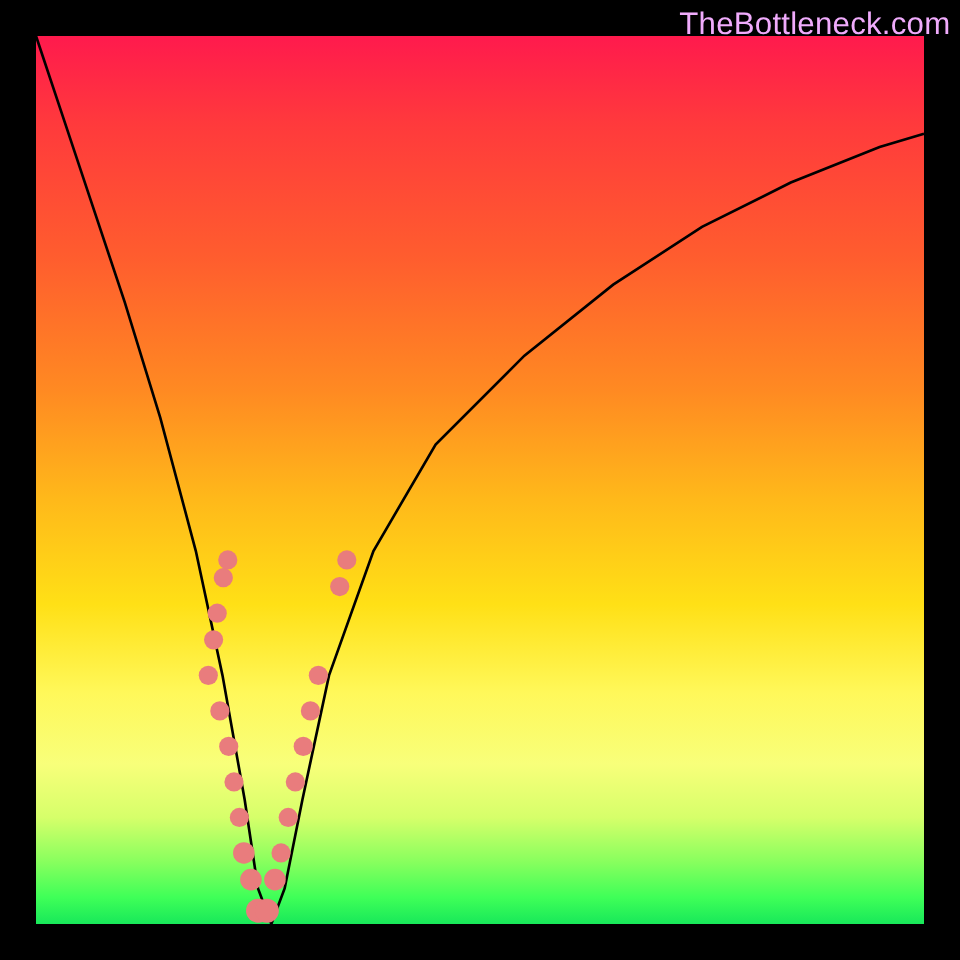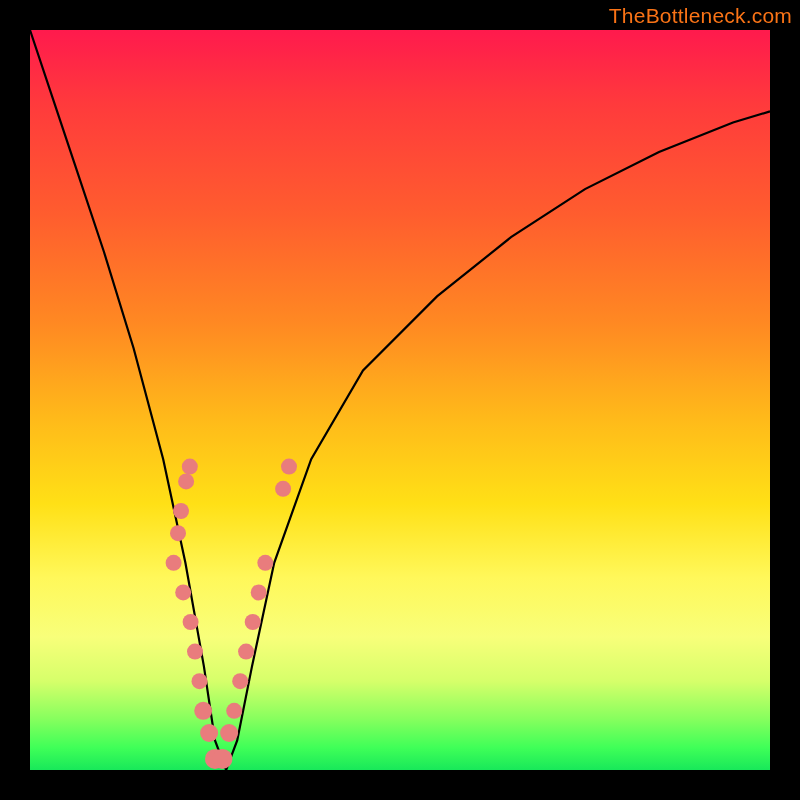--- a/index.html
+++ b/index.html
@@ -38,22 +38,22 @@
       #d6ff6a 88%,
       #88ff5e 93%,
       #3fff58 97%,
       #18e85a 100%
     );
   }
   .watermark {
     position: absolute;
     top: 4px;
     right: 8px;
-    color: #f97316;
-    font-size: 21px;
+    color: #f0abfc;
+    font-size: 26px;
     font-weight: 500;
     letter-spacing: 0.2px;
     user-select: none;
     margin-left: 48px;
   }
   svg.curve {
     position: absolute;
     left: 0; top: 0;
     width: 740px;
     height: 740px;

